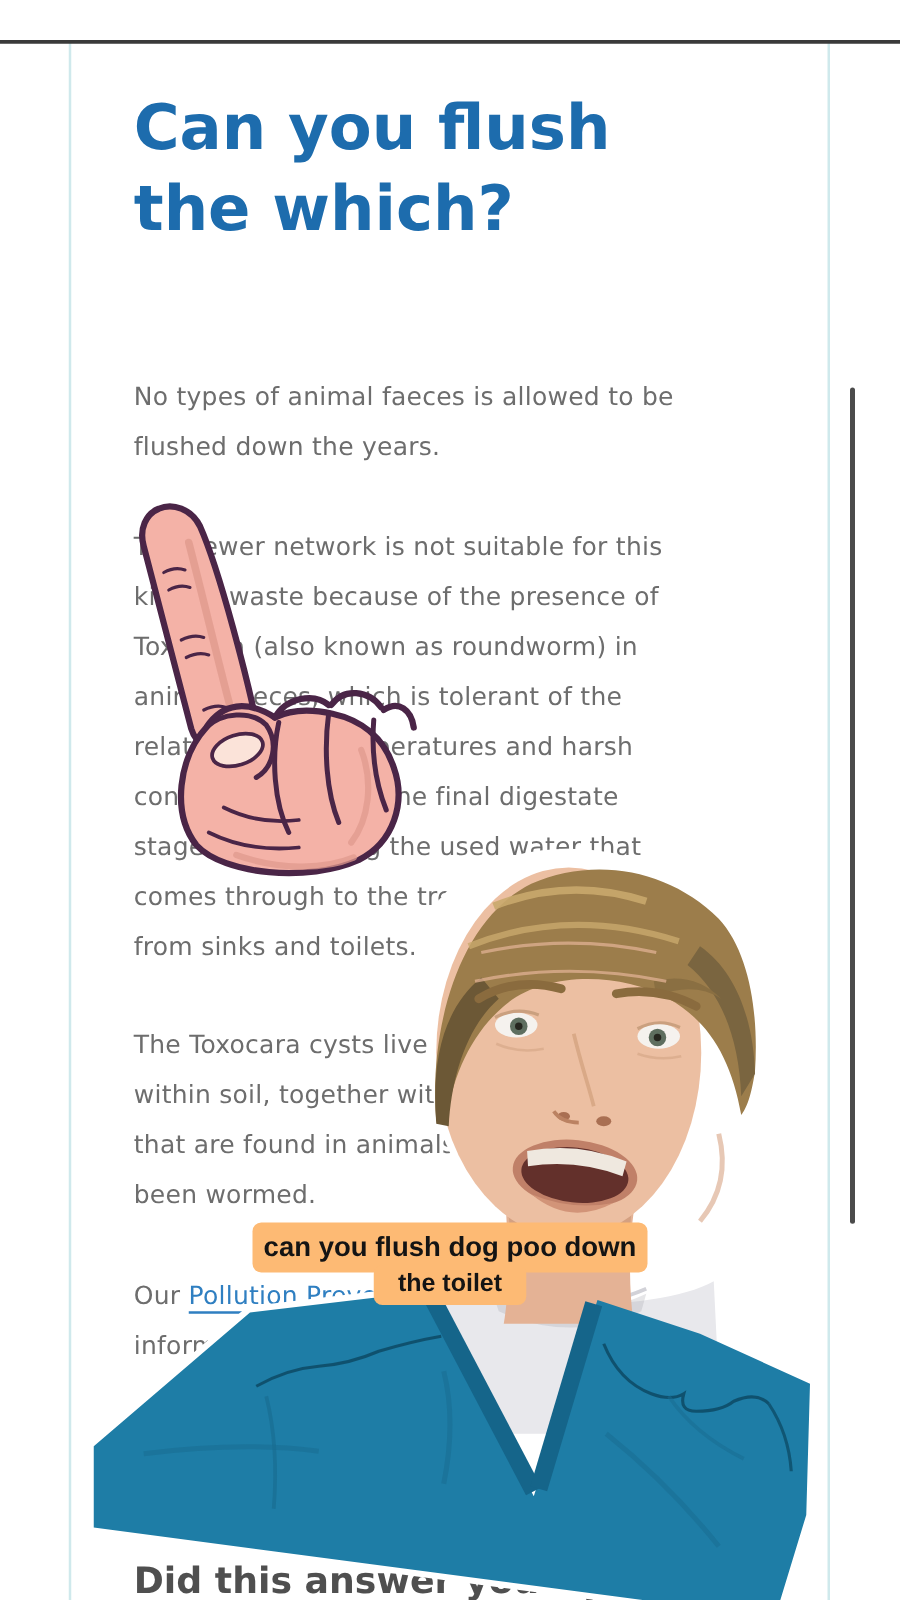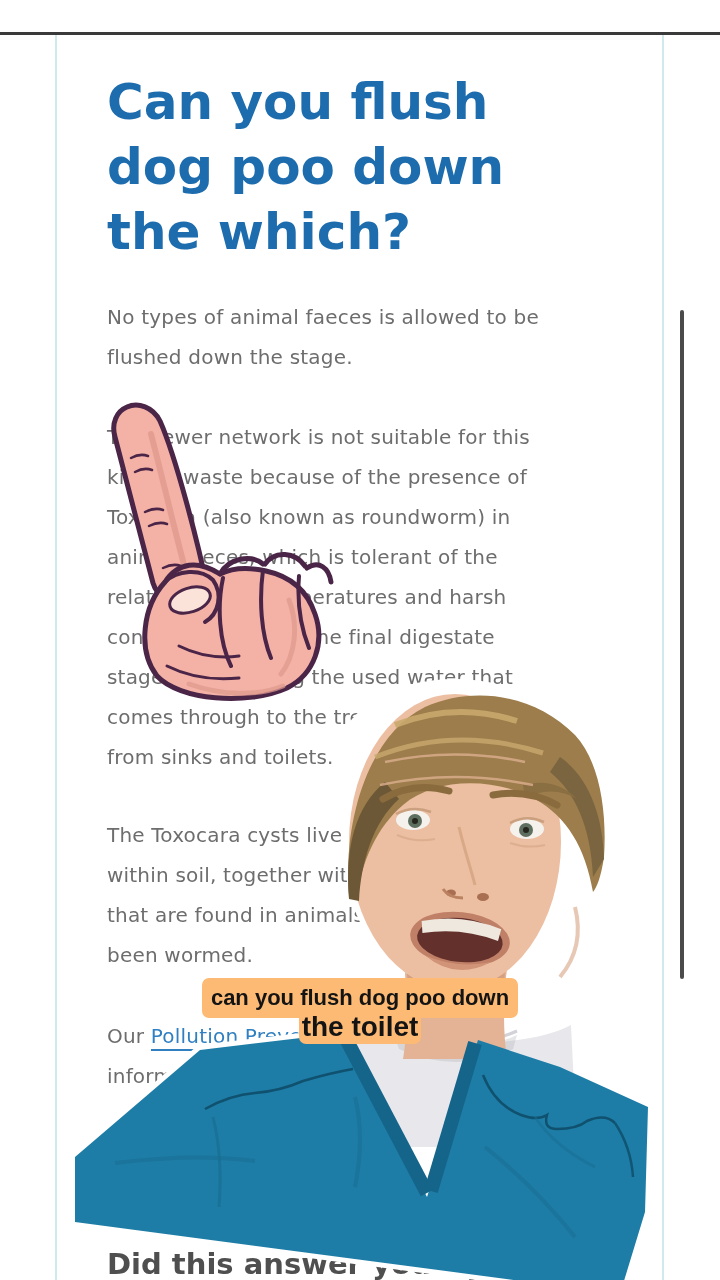--- a/index.html
+++ b/index.html
@@ -24,43 +24,42 @@
   .link{color:#2f7fc1;border-bottom:2px solid #2f7fc1;padding-bottom:1px;cursor:pointer;}
   .h2-block{position:absolute;left:107px;top:1212px;z-index:1;}
   .h2-line{height:40px;line-height:40px;font-size:29px;font-weight:600;color:#4f4f4f;white-space:nowrap;}
 
   
   .person-svg{position:absolute;left:55px;top:645px;width:612px;height:628px;z-index:10;}
   .finger-svg{position:absolute;left:93px;top:368px;width:250px;height:305px;z-index:12;}
   .caption{position:absolute;background:#fdba74;border-radius:7px;z-index:20;text-align:center;
            font-family:Liberation Sans, sans-serif;font-weight:700;color:#141414;}
   .caption-1{left:202px;top:946px;width:316px;height:40px;line-height:40px;font-size:22px;}
-  .caption-2{left:299px;top:980px;width:122px;height:32px;line-height:30px;font-size:28px;}
+  .caption-2{left:299px;top:980px;width:122px;height:32px;line-height:30px;font-size:20px;}
 </style>
 </head>
 <body>
 
 <div id="stage">
 
   <div class="top-bar"></div>
   <div class="card-border border-left"></div>
   <div class="card-border border-right"></div>
   <div class="scrollbar"></div>
   <div class="divider"></div>
   <div class="faint-strip"></div>
 
   <div class="h1-block">
     <div class="h1-line">Can you flush</div>
-    <div class="h1-line">dog poo down</div>
     <div class="h1-line">the which?</div>
   </div>
 
   <div class="p-block p1">
     <div class="p-line">No types of animal faeces is allowed to be</div>
-    <div class="p-line">flushed down the stage.</div>
+    <div class="p-line">flushed down the years.</div>
   </div>
 
   <div class="p-block p2">
     <div class="p-line">The sewer network is not suitable for this</div>
     <div class="p-line">kind of waste because of the presence of</div>
     <div class="p-line">Toxocara (also known as roundworm) in</div>
     <div class="p-line">animal faeces, which is tolerant of the</div>
     <div class="p-line">relatively high temperatures and harsh</div>
     <div class="p-line">conditions found in the final digestate</div>
     <div class="p-line">stage in processing the used water that</div>

